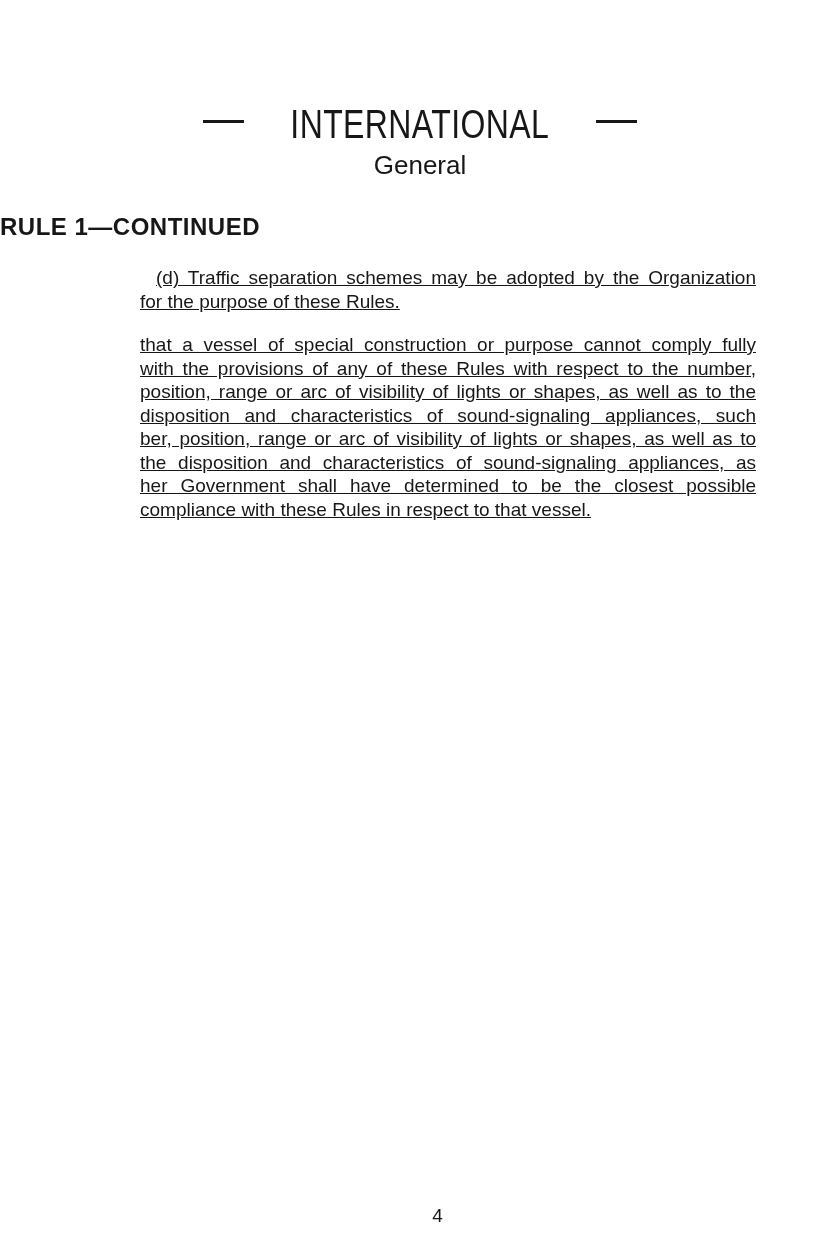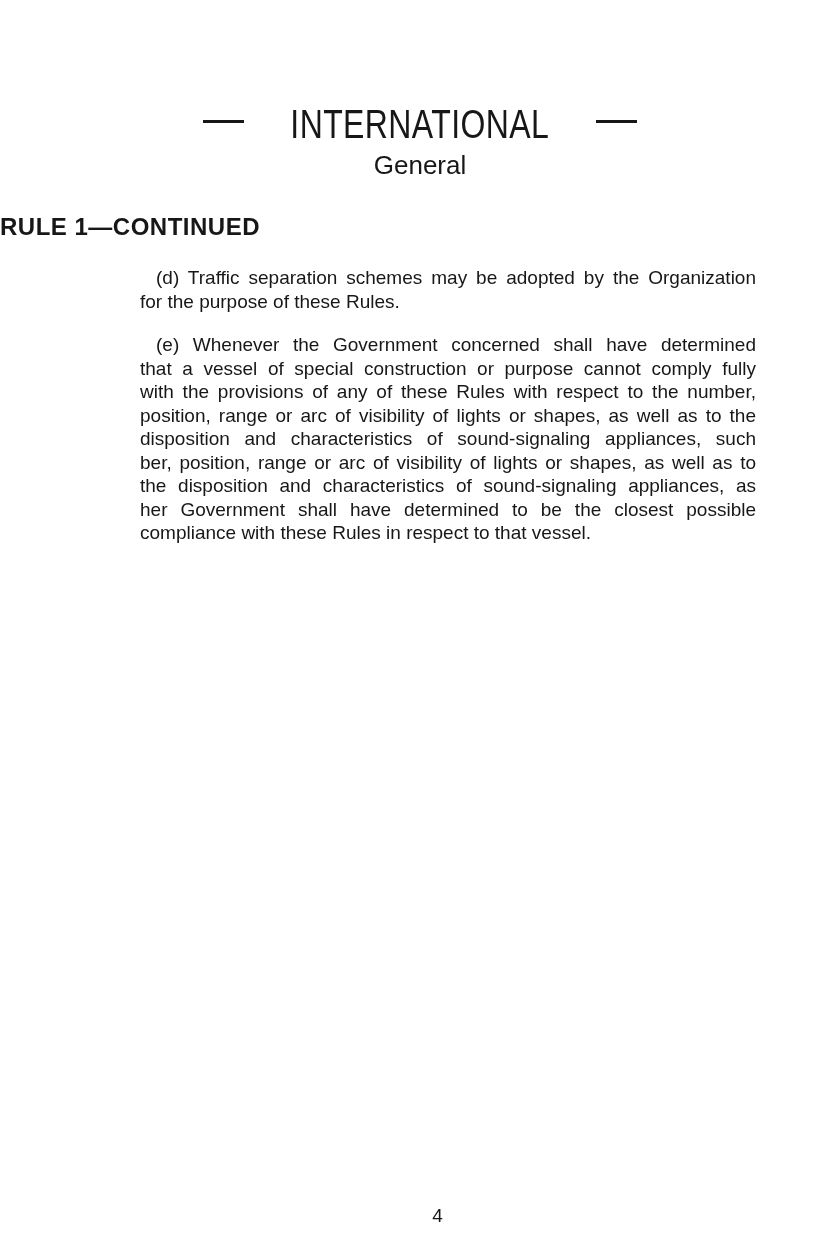--- a/index.html
+++ b/index.html
@@ -68,20 +68,21 @@
     letter-spacing: 0.5px;
   }
 
   
   .doc-body {
     position: absolute;
     top: 266px;
     left: 140px;
     width: 616px;
     font-size: 19px;
+    text-decoration: underline;
   }
   .paragraph { margin-bottom: 20px; }
   .line {
     line-height: 23.5px;
     height: 23.5px;
     overflow: hidden;
     text-align: justify;
     text-align-last: justify;
     white-space: normal;
   }
@@ -115,21 +116,20 @@
   <h2 class="rule-heading">RULE 1—CONTINUED</h2>
 
   <div class="doc-body">
 
     <div class="paragraph">
       <div class="line first">(d) Traffic separation schemes may be adopted by the Organization</div>
       <div class="line last">for the purpose of these Rules.</div>
     </div>
 
     <div class="paragraph">
-      <div class="line first">(e) Whenever the Government concerned shall have determined</div>
       <div class="line">that a vessel of special construction or purpose cannot comply fully</div>
       <div class="line">with the provisions of any of these Rules with respect to the number,</div>
       <div class="line">position, range or arc of visibility of lights or shapes, as well as to the</div>
       <div class="line">disposition and characteristics of sound-signaling appliances, such</div>
       <div class="line">ber, position, range or arc of visibility of lights or shapes, as well as to</div>
       <div class="line">the disposition and characteristics of sound-signaling appliances, as</div>
       <div class="line">her Government shall have determined to be the closest possible</div>
       <div class="line last">compliance with these Rules in respect to that vessel.</div>
     </div>
 

